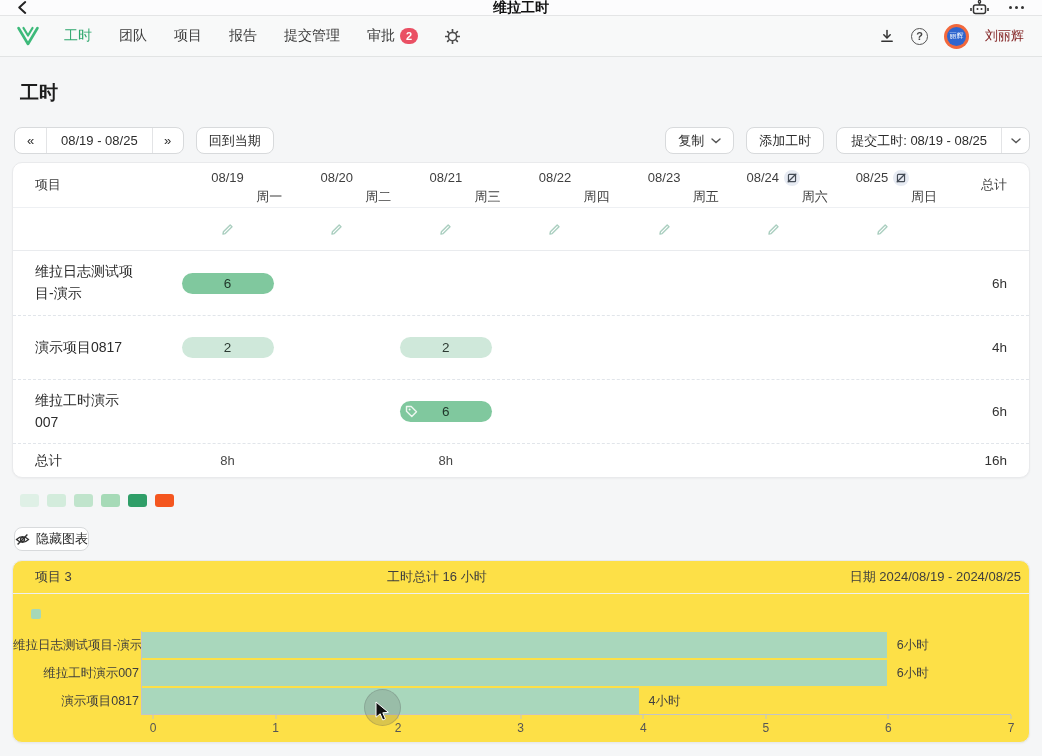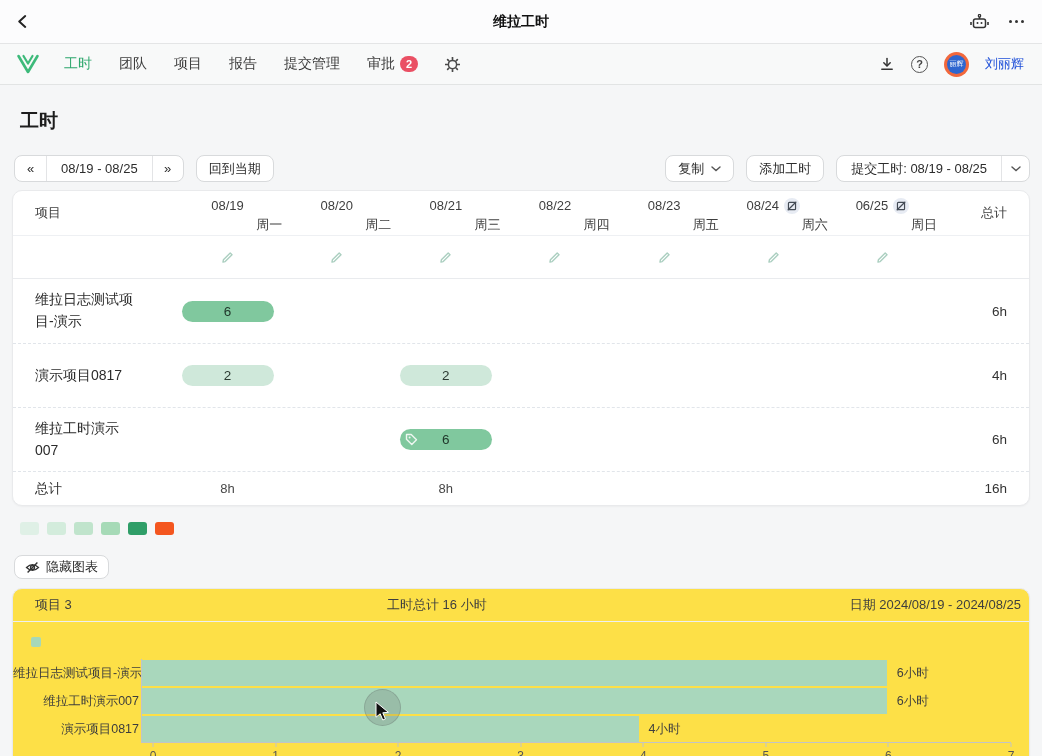--- a/index.html
+++ b/index.html
@@ -1,40 +1,40 @@
 <!DOCTYPE html>
 <html><head>
 <meta charset="utf-8">
 <style>
   * { margin:0; padding:0; box-sizing:border-box; }
   html,body { width:1042px; height:756px; }
   body { font-family:"Liberation Sans","DejaVu Sans",sans-serif; background:#f5f6f7; color:#2f2f2f; overflow:hidden; }
   .screen { position:relative; width:1042px; height:756px; background:#f5f6f7; overflow:hidden; }
 
   
-  .titlebar { position:relative; height:44px; background:#fcfcfd; border-bottom:1px solid #e4e5e6; display:flex; align-items:center; }
+  .titlebar { position:relative; height:16px; background:#fcfcfd; border-bottom:1px solid #e4e5e6; display:flex; align-items:center; }
   .tb-back { margin-left:16px; display:inline-flex; cursor:pointer; }
   .tb-title { position:absolute; left:50%; transform:translateX(-50%); font-size:14px; font-weight:bold; color:#111; }
   .tb-right { margin-left:auto; display:flex; align-items:center; gap:20px; margin-right:18px; }
   .dots { display:flex; gap:3px; align-items:center; }
   .dots i { width:3px; height:3px; border-radius:50%; background:#333; }
 
   
   .navbar { height:41px; background:#f8f9f9; border-bottom:1px solid #e2e4e4; display:flex; align-items:center; padding:0 18px 0 16px; }
   .logo { display:inline-flex; margin-right:22px; }
   .tabs { display:flex; align-items:center; gap:27px; font-size:14px; color:#3c3c3c; }
   .tab { display:flex; align-items:center; gap:5px; cursor:pointer; font-weight:500; }
   .tab.active { color:#2fa86e; }
   .badge { background:#ea5064; color:#fff; font-size:11px; line-height:1; padding:2.5px 6px; border-radius:9px; font-weight:bold; }
   .gear { margin-left:27px; display:inline-flex; cursor:pointer; }
   .nav-right { margin-left:auto; display:flex; align-items:center; gap:16px; }
   .help { width:17px; height:17px; border:1.4px solid #555; border-radius:50%; display:flex; align-items:center; justify-content:center; font-size:11px; color:#444; font-weight:bold; }
   .avatar { width:25px; height:25px; border-radius:50%; background:#f2683c; display:flex; align-items:center; justify-content:center; position:relative; }
   .avatar-inner { width:19px; height:19px; border-radius:50%; background:#2f66cf; color:#fff; font-size:7px; display:flex; align-items:center; justify-content:center; letter-spacing:0; }
-  .username { font-size:13px; color:#1d4ed8; }
+  .username { font-size:13px; color:#7f1d1d; }
 
   
   .page-title { margin:23px 0 0 20px; font-size:19px; font-weight:bold; color:#1d1d1d; }
 
   .controls { display:flex; align-items:center; margin:21px 12px 0 14px; }
   .btn { height:27px; display:inline-flex; align-items:center; background:#fff; border:1px solid #d8dadc; border-radius:8px; font-size:13px; color:#2c2c2c; padding:0 12px; cursor:pointer; white-space:nowrap; }
   .btn-group { display:inline-flex; height:27px; background:#fff; border:1px solid #d8dadc; border-radius:8px; overflow:hidden; }
   .btn-group .seg { display:flex; align-items:center; justify-content:center; font-size:13px; color:#2c2c2c; cursor:pointer; }
   .btn-group .seg + .seg { border-left:1px solid #e3e4e6; }
   .seg-arrow { width:31px; font-size:14px; color:#333; }
@@ -68,21 +68,21 @@
   .pill.light { background:#cfe8da; color:#2c3a32; }
   .pill .pill-tag { position:absolute; left:5px; top:3.5px; display:inline-flex; }
   .foot-label { justify-content:flex-start; padding-left:22px; font-size:13.5px; color:#333; }
   .day-sum { font-size:13px; color:#474747; }
 
   
   .legend { display:flex; gap:8px; margin:16px 0 0 20px; }
   .sw { width:19px; height:13px; border-radius:3px; display:inline-block; }
 
   
-  .hide-chart { margin:20px 0 0 14px; height:24px; padding:0 10px; gap:6px; border-radius:8px; }
+  .hide-chart { margin:20px 0 0 14px; height:24px; padding:0 0; gap:6px; border-radius:8px; }
 
   
   .chart-card { position:relative; margin:9px 12px 0 12px; height:183px; background:#fde047; border:1px solid #e9eaec; border-radius:10px; box-shadow:0 1px 2px rgba(0,0,0,.04); }
   .ch-header { height:33px; display:flex; align-items:center; border-bottom:1px solid #edeff1; font-size:13px; color:#3e3e3e; }
   .ch-projects { margin-left:22px; width:352px; }
   .ch-total {}
   .ch-date { margin-left:auto; margin-right:8px; }
   .ch-body { position:relative; height:148px; }
   .ch-legend-sq { position:absolute; left:18px; top:15px; width:10px; height:10px; border-radius:2px; }
   .chart-labels { position:absolute; left:0; top:37px; width:134px; }
@@ -271,21 +271,21 @@
               <svg width="10" height="10" viewBox="0 0 11 11">
                 <rect x="1.6" y="1.6" width="7.8" height="7.8" rx="1" fill="none" stroke="#444b55" stroke-width="1.3"></rect>
                 <line x1="0.8" y1="10.2" x2="10.2" y2="0.8" stroke="#444b55" stroke-width="1.3"></line>
               </svg>
             </span>
           </div>
           <div class="th-dow">周六</div>
         </div>
         <div class="th th-day">
           <div class="th-line1">
-            <span>06/25</span>
+            <span>08/25</span>
             <span class="rest-ico">
               <svg width="10" height="10" viewBox="0 0 11 11">
                 <rect x="1.6" y="1.6" width="7.8" height="7.8" rx="1" fill="none" stroke="#444b55" stroke-width="1.3"></rect>
                 <line x1="0.8" y1="10.2" x2="10.2" y2="0.8" stroke="#444b55" stroke-width="1.3"></line>
               </svg>
             </span>
           </div>
           <div class="th-dow">周日</div>
         </div>
         <div class="th th-total">总计</div>

